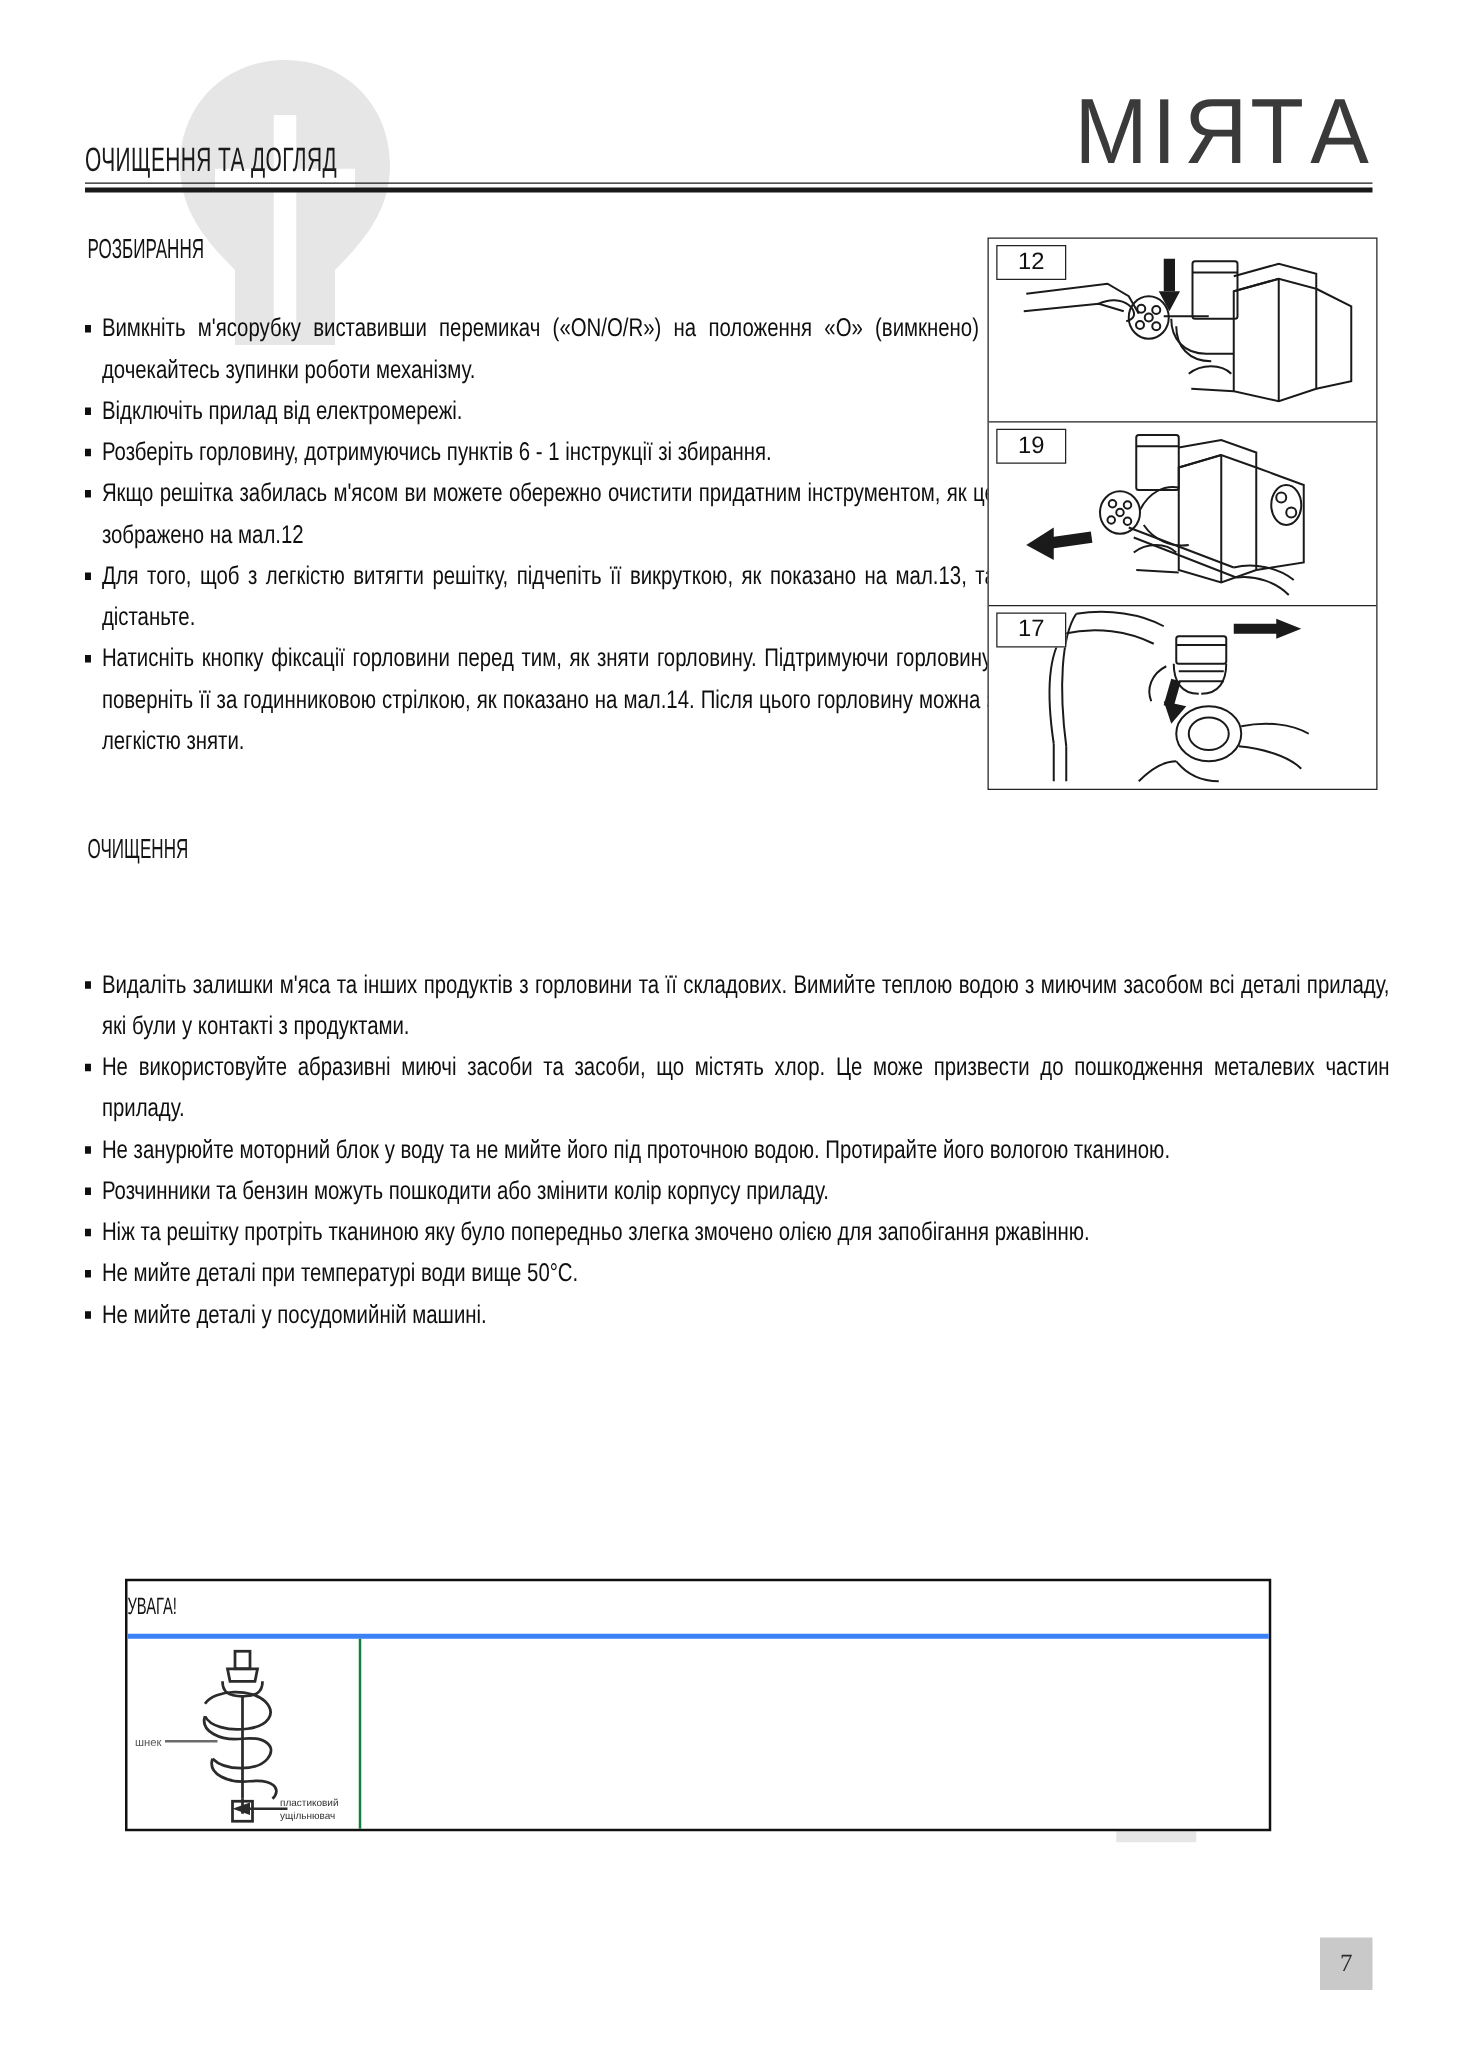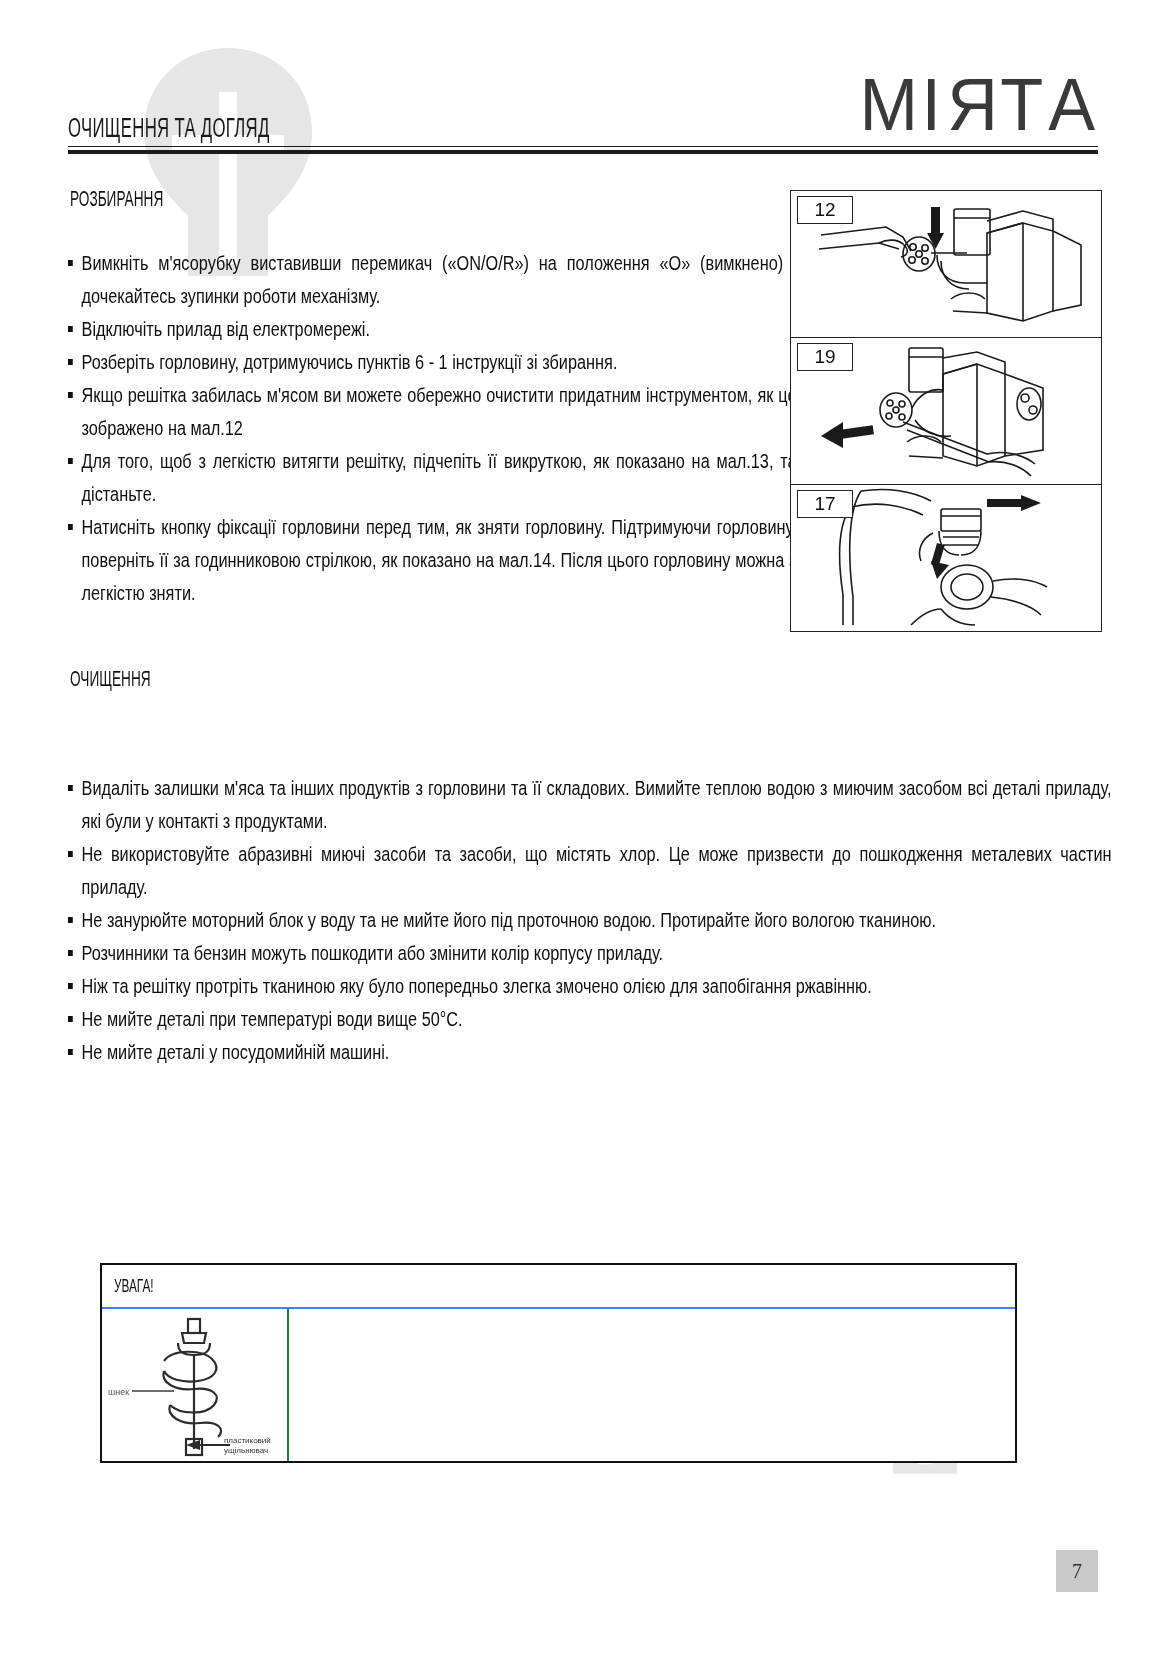--- a/index.html
+++ b/index.html
@@ -214,24 +214,23 @@
     position: absolute;
     left: 100px;
     top: 1263px;
     width: 913px;
     border: 2px solid #111;
     z-index: 2;
     background: #fff;
   }
   .attention-header {
     height: 42px;
-    border-bottom: 2px solid #3b82f6;
+    border-bottom: 4px solid #3b82f6;
     display: flex;
     align-items: center;
-    padding-left: 12px;
   }
   .attention-header-label {
     font-size: 19px;
     transform: scaleX(.62);
     transform-origin: left center;
     white-space: nowrap;
   }
   .attention-body {
     display: flex;
     min-height: 150px;

